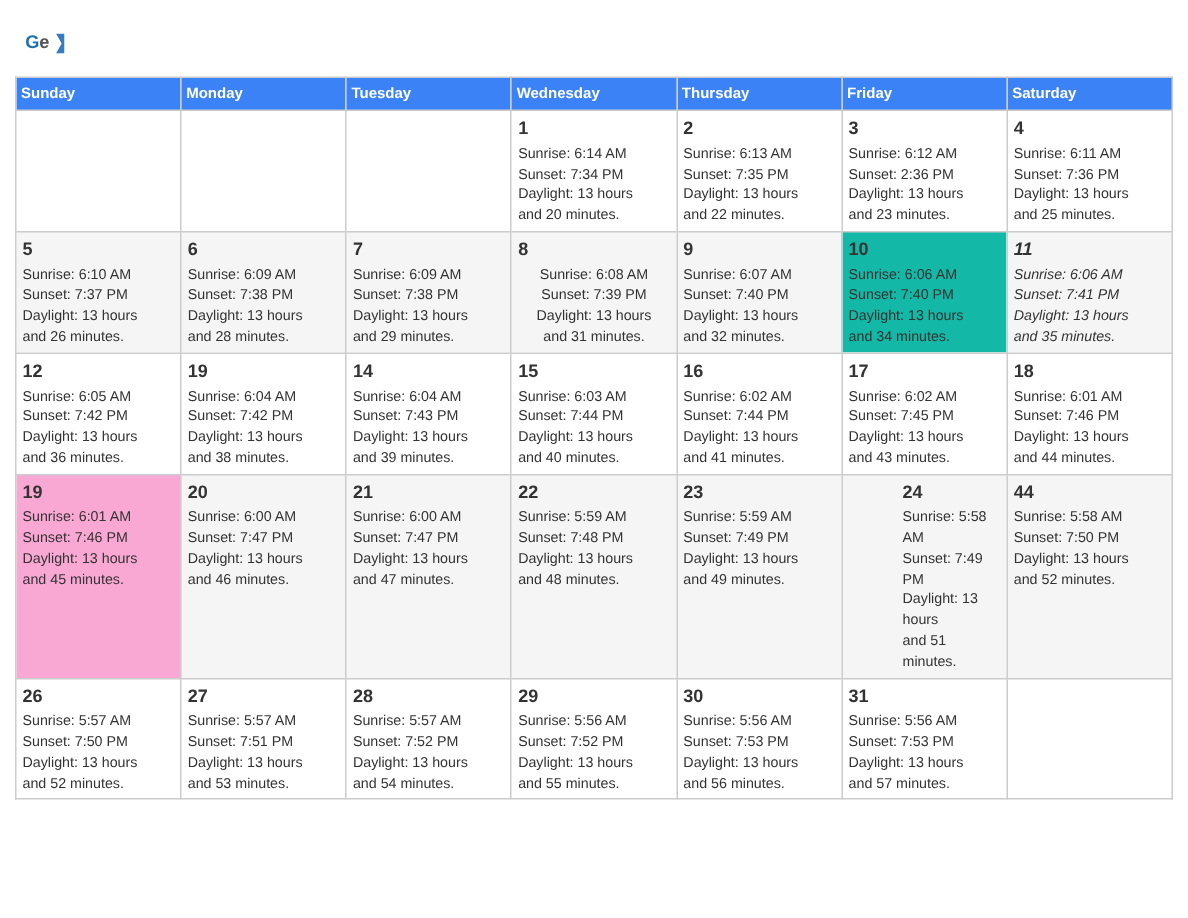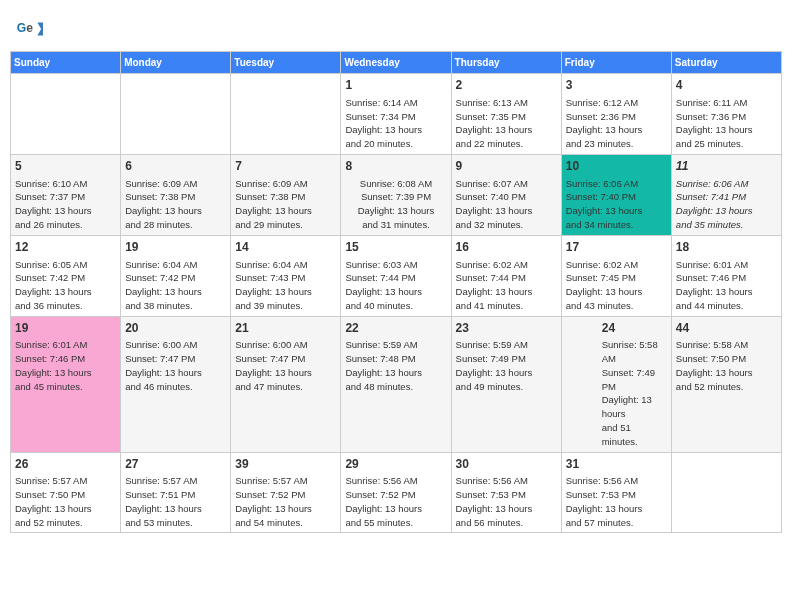--- a/index.html
+++ b/index.html
@@ -319,21 +319,21 @@
 and 52 minutes.</div>
         </td>
         <td>
           <div class="day-number">27</div>
           <div class="day-info" style="white-space: pre-line;">Sunrise: 5:57 AM
 Sunset: 7:51 PM
 Daylight: 13 hours
 and 53 minutes.</div>
         </td>
         <td>
-          <div class="day-number">39</div>
+          <div class="day-number">28</div>
           <div class="day-info" style="white-space: pre-line;">Sunrise: 5:57 AM
 Sunset: 7:52 PM
 Daylight: 13 hours
 and 54 minutes.</div>
         </td>
         <td>
           <div class="day-number">29</div>
           <div class="day-info" style="white-space: pre-line;">Sunrise: 5:56 AM
 Sunset: 7:52 PM
 Daylight: 13 hours

